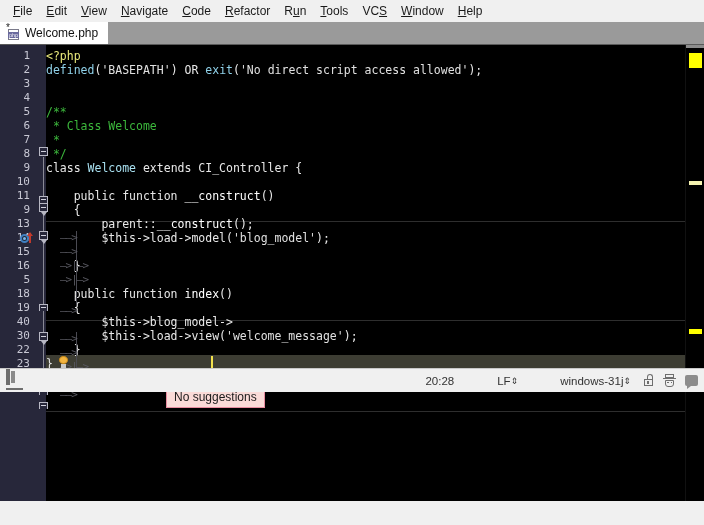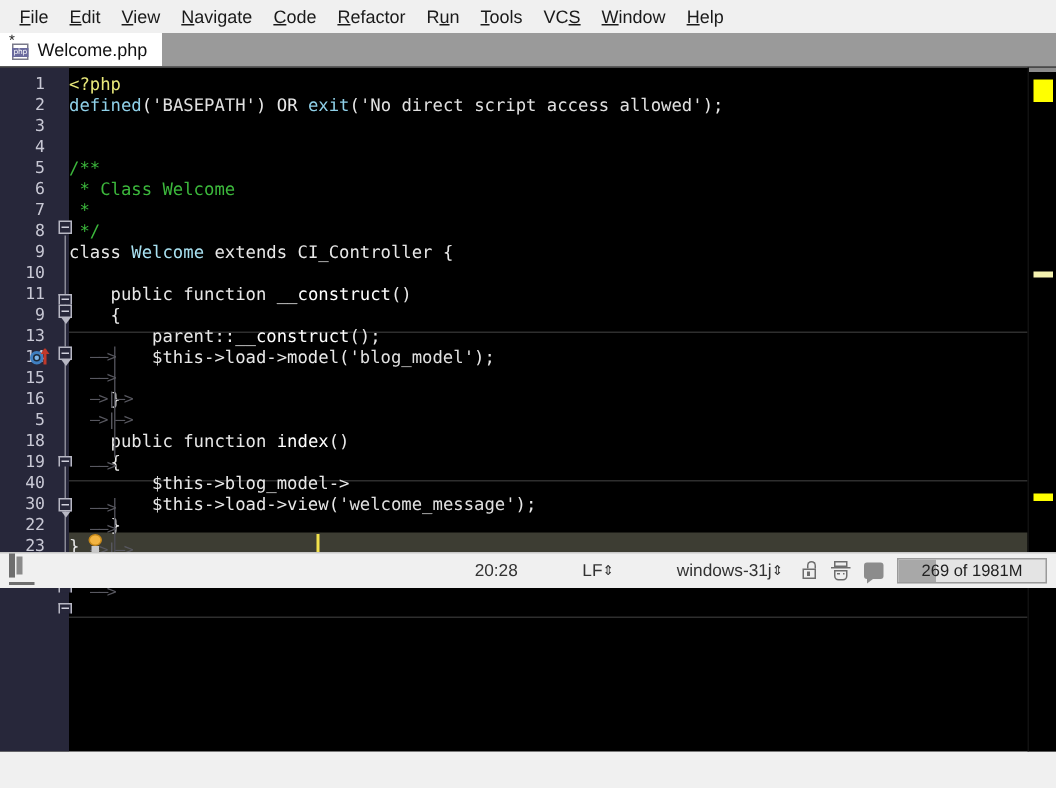--- a/index.html
+++ b/index.html
@@ -364,20 +364,23 @@
     <div class="squig" style="left:146px;top:325px;width:63px;"></div>
     <div class="caret" style="left:211px;top:311px;"></div>
 
     <div class="markerbar">
       <div class="topstrip"></div>
       <div class="mark" style="top:8px;width:13px;height:15px;background:#ffff00;"></div>
       <div class="mark" style="top:136px;width:13px;height:4px;background:#f5f2b0;"></div>
       <div class="mark" style="top:284px;width:13px;height:5px;background:#ffff00;"></div>
     </div>
 
+    <div class="popup" style="left:166px;top:341px;">
+      <span>No suggestions</span>
+    </div>
   </div>
 
   <div class="statusbar">
     <div class="sb-left">
       <span class="win-icon-wrap">
         <span class="win-icon"></span>
       </span>
     </div>
     <div class="sb-spacer"></div>
     <div class="sb-right">
@@ -390,20 +393,16 @@
           <span class="kh"></span>
       </span>
       <span class="hector-icon">
         <span class="hat"></span>
           <span class="brim"></span>
           <span class="face"></span>
         <span class="e1"></span>
           <span class="e2"></span>
       </span>
       <span class="bubble-icon"></span>
-      <span class="memgauge">
-        <span class="fill" id="memfill" style="width: 25%;"></span>
-        <span class="txt">269 of 1981M</span>
-      </span>
     </div>
   </div>
 
 </div>
 
 </body></html>

